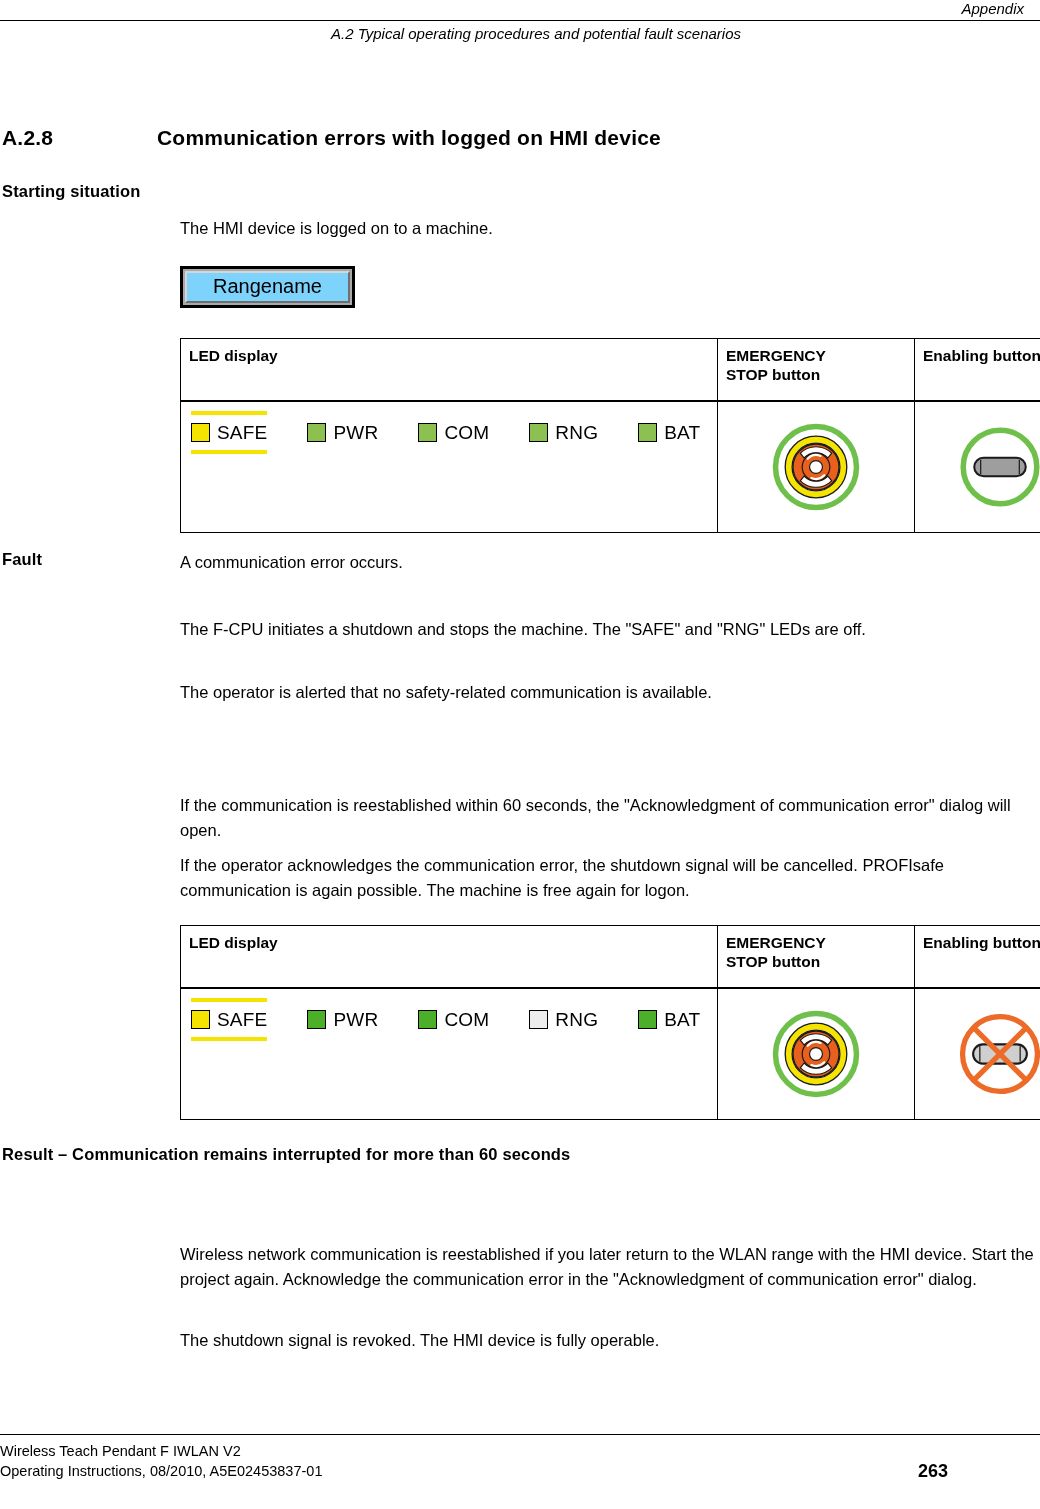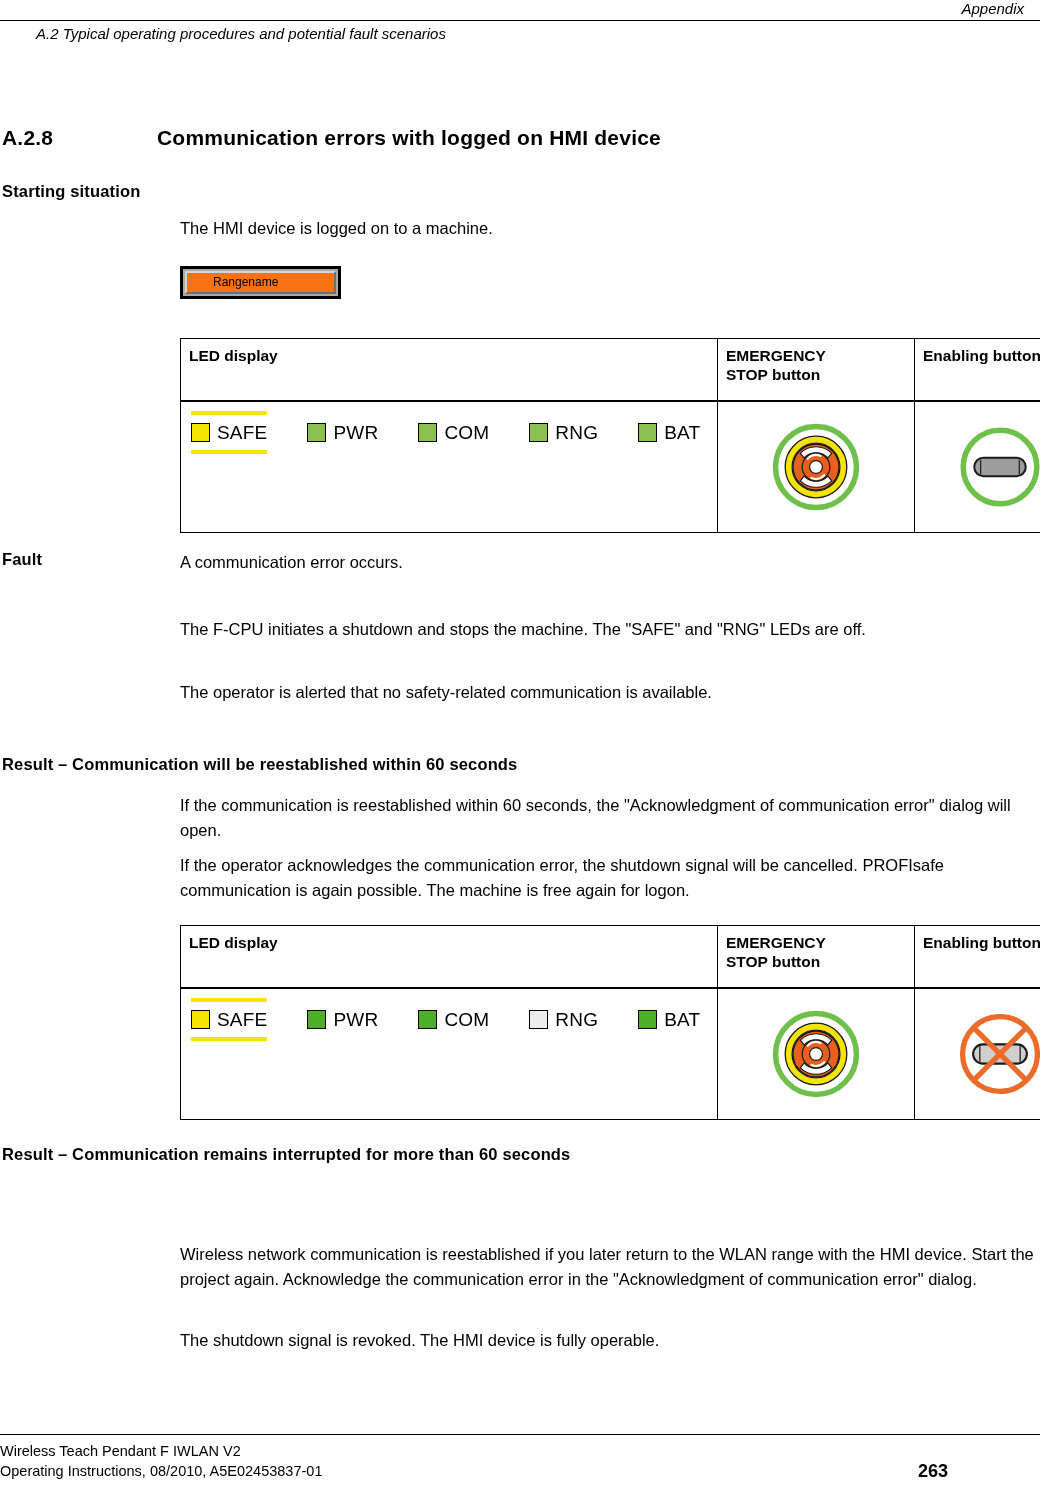--- a/index.html
+++ b/index.html
@@ -36,21 +36,21 @@
     font-size: 15px;
     padding-right: 16px;
     padding-bottom: 3px;
     line-height: 17px;
   }
   .header-rule {
     border-top: 1.3px solid #000000;
     width: 1040px;
   }
   .header-line2 {
-    text-align: left;
+    text-align: center;
     font-style: italic;
     font-size: 15px;
     padding-right: 4px;
     padding-top: 4px;
     line-height: 18px;
     padding-left: 36px;
   }
 
   
   .section-head {
@@ -99,29 +99,29 @@
     left: 180px;
     top: 266px;
   }
   .rangename-outer {
     border: 3px solid #000000;
     background: #a9a9a9;
     padding: 2px;
     display: inline-block;
   }
   .rangename-inner {
-    background: #f97316;
+    background: #7dd3fc;
     border-top: 2px solid #d6d6d6;
     border-left: 2px solid #d6d6d6;
     border-right: 2px solid #6f6f6f;
     border-bottom: 2px solid #6f6f6f;
-    font-size: 12px;
+    font-size: 20px;
     color: #000000;
     padding: 2px 26px 3px 26px;
-    text-align: left;
+    text-align: right;
     min-width: 95px;
   }
 
   
   .state-table {
     position: absolute;
     left: 180px;
     width: 855px;
     border-collapse: collapse;
     table-layout: fixed;
@@ -303,21 +303,20 @@
         </td>
       </tr>
     </tbody>
   </table>
 
   <div class="sub-head" style="top:550px;">Fault</div>
   <div class="para" style="top:550px;">A communication error occurs.</div>
   <div class="para" style="top:617px;">The F-CPU initiates a shutdown and stops the machine. The "SAFE" and "RNG" LEDs are off.</div>
   <div class="para" style="top:680px;">The operator is alerted that no safety-related communication is available.</div>
 
-  <div class="sub-head" style="top:755px;">Result – Communication will be reestablished within 60 seconds</div>
   <div class="para" style="top:793px;">If the communication is reestablished within 60 seconds, the "Acknowledgment of communication error" dialog will open.</div>
   <div class="para" style="top:853px;">If the operator acknowledges the communication error, the shutdown signal will be cancelled. PROFIsafe communication is again possible. The machine is free again for logon.</div>
 
   <table class="state-table" style="top:925px;">
     <thead>
       <tr>
         <th class="col-led">LED display</th>
         <th class="col-estop">
           <span>EMERGENCY</span><br>
           <span>STOP button</span>

